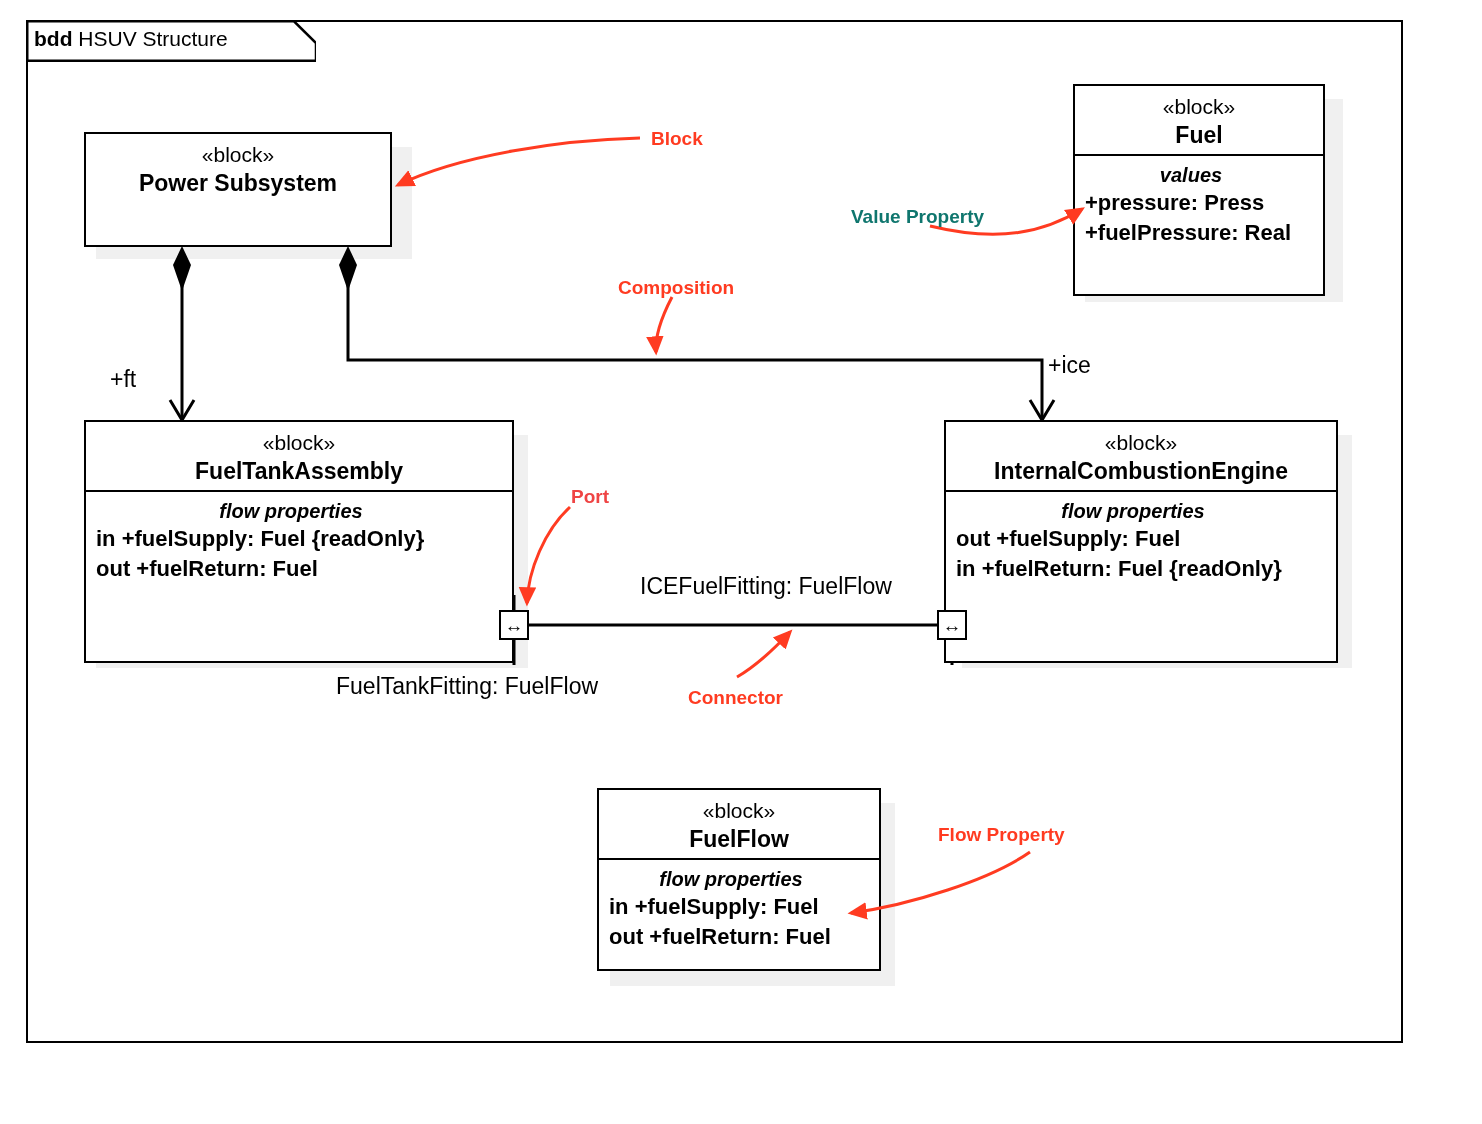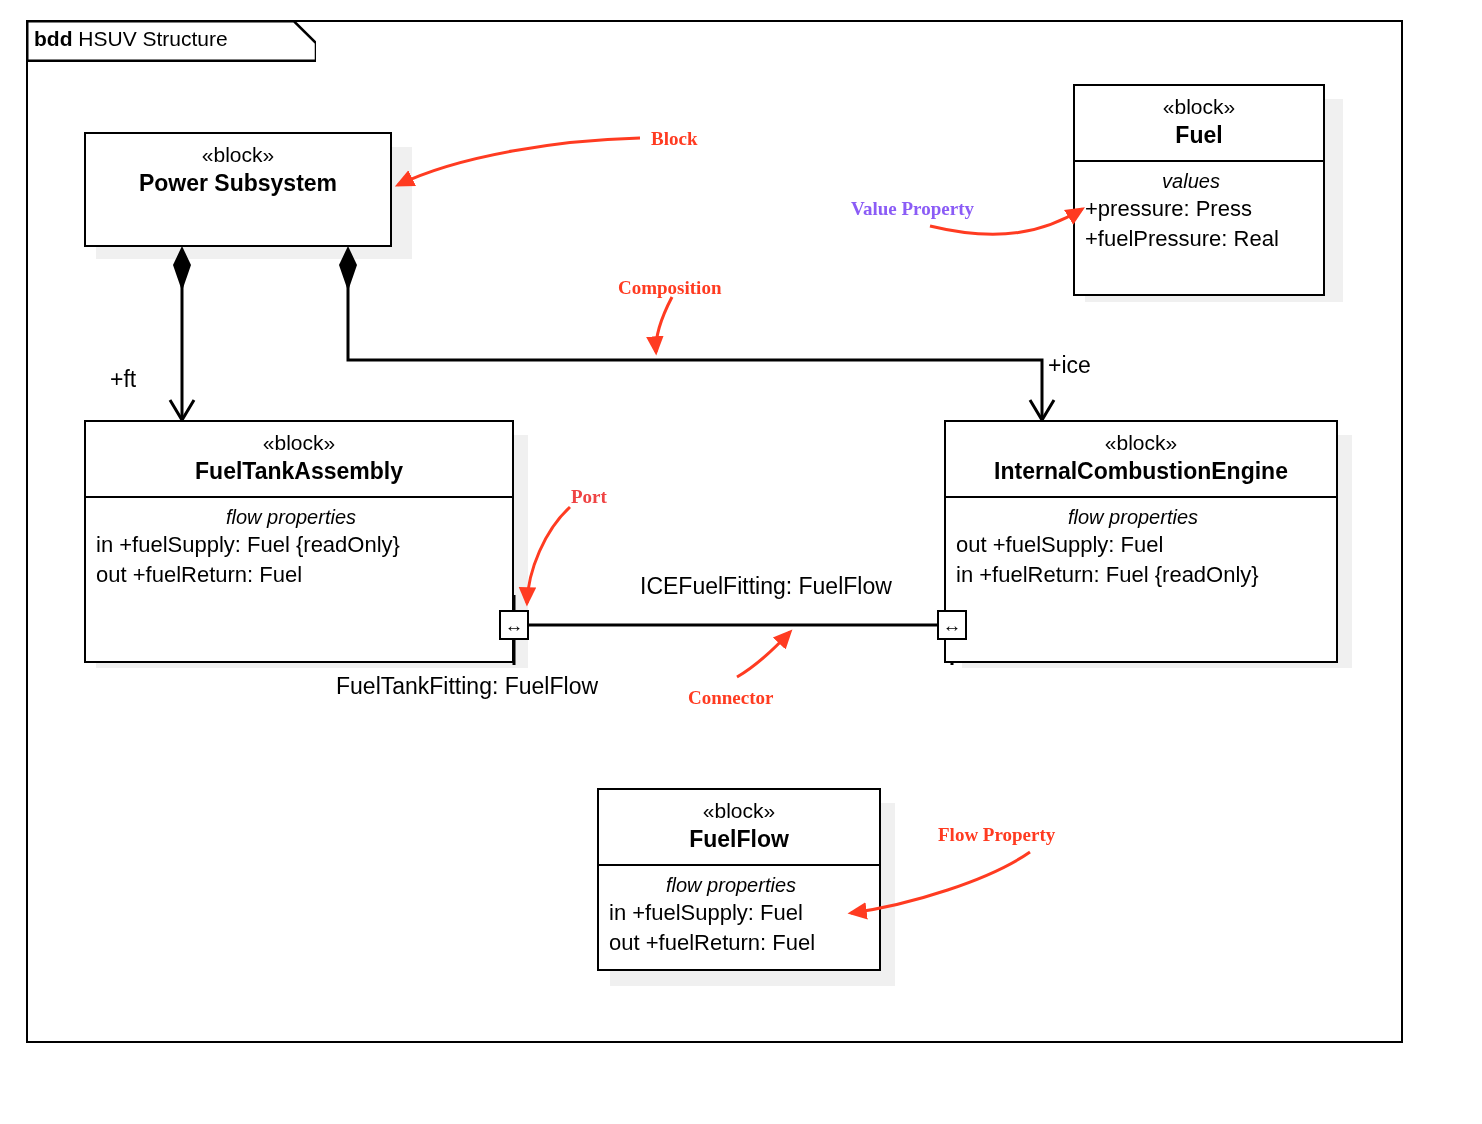--- a/index.html
+++ b/index.html
@@ -58,34 +58,35 @@
     border: 2.5px solid #000;
     z-index: 5;
   }
   .block-shadow {
     position: absolute;
     background: #f0f0f0;
     z-index: 2;
   }
   .block-header {
     text-align: center;
-    padding: 8px 6px 10px 6px;
+    padding: 8px 6px 4px 6px;
   }
   .block-stereotype {
     font-size: 21px;
     line-height: 26px;
   }
   .block-name {
     font-size: 23px;
     line-height: 30px;
     font-weight: bold;
   }
   .compartment {
     border-top: 2.5px solid #000;
     padding: 6px 16px 8px 0;
+    font-weight: bold;
   }
   .compartment-title {
     text-align: center;
     font-style: italic;
     font-size: 20px;
     line-height: 26px;
   }
   .compartment-item {
     font-size: 22px;
     line-height: 30px;
@@ -126,21 +127,20 @@
   }
 
   
   .annot {
     position: absolute;
     font-size: 19px;
     line-height: 22px;
     font-weight: bold;
     white-space: nowrap;
     z-index: 30;
-    font-family: Liberation Serif, serif;
   }
 
   
   .layer {
     position: absolute;
     left: 0;
     top: 0;
     width: 1482px;
     height: 1124px;
     pointer-events: none;
@@ -270,19 +270,19 @@
     <span>↔</span>
   </div>
 
   <div class="role-label" style="left:110px; top:365px;">+ft</div>
   <div class="role-label" style="left:1048px; top:351px;">+ice</div>
 
   <div class="edge-label" style="left:336px; top:672px;">FuelTankFitting: FuelFlow</div>
   <div class="edge-label" style="left:640px; top:556px;margin-top:16px;">ICEFuelFitting: FuelFlow</div>
 
   <div class="annot" style="left:651px; top:128px; color:#ff3b21;">Block</div>
-  <div class="annot" style="left:851px; top:198px; color:#8b5cf6;">Value Property</div>
+  <div class="annot" style="left:851px; top:206px; color:#0f766e;">Value Property</div>
   <div class="annot" style="left:618px; top:277px; color:#ff3b21;">Composition</div>
   <div class="annot" style="left:571px; top:486px; color:#ef4444;">Port</div>
   <div class="annot" style="left:688px; top:687px; color:#ff3b21;">Connector</div>
   <div class="annot" style="left:938px; top:824px; color:#ff3b21;">Flow Property</div>
 
 </div>
 
 </body></html>

